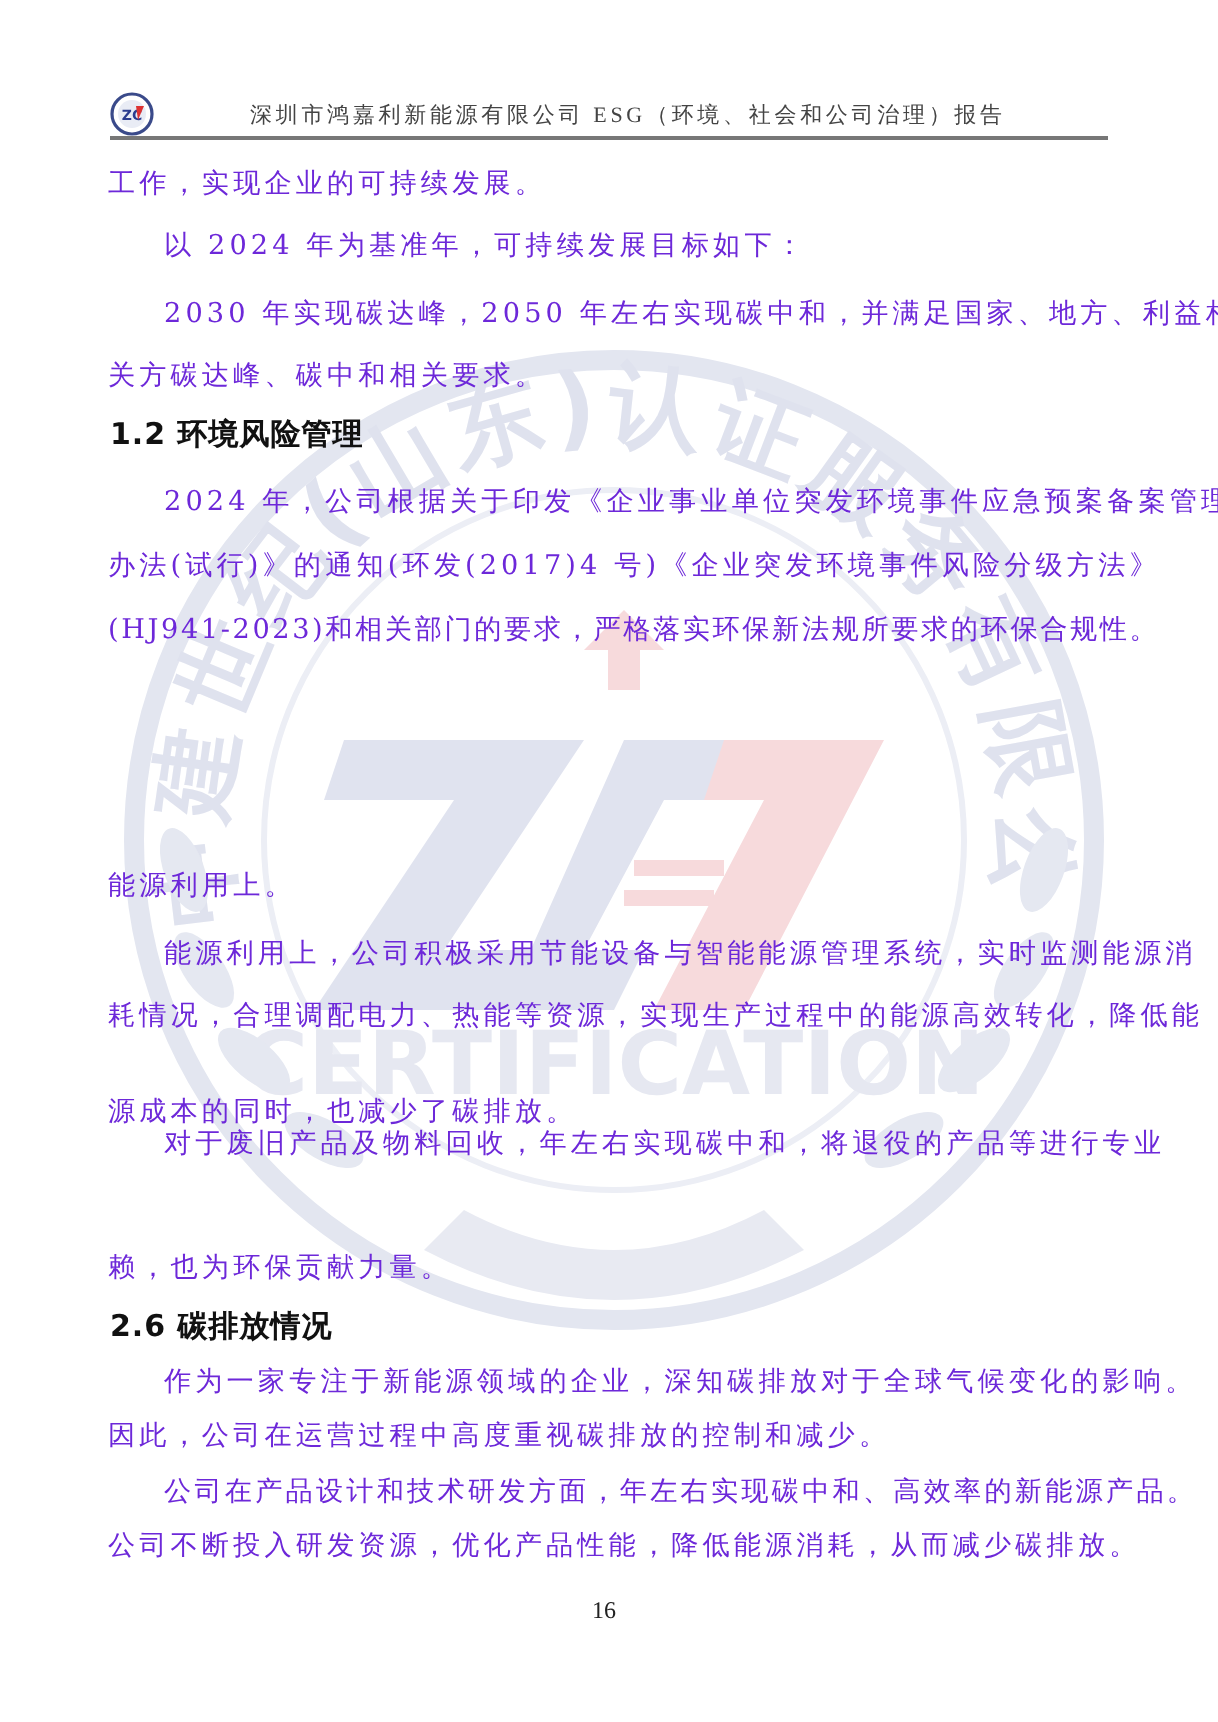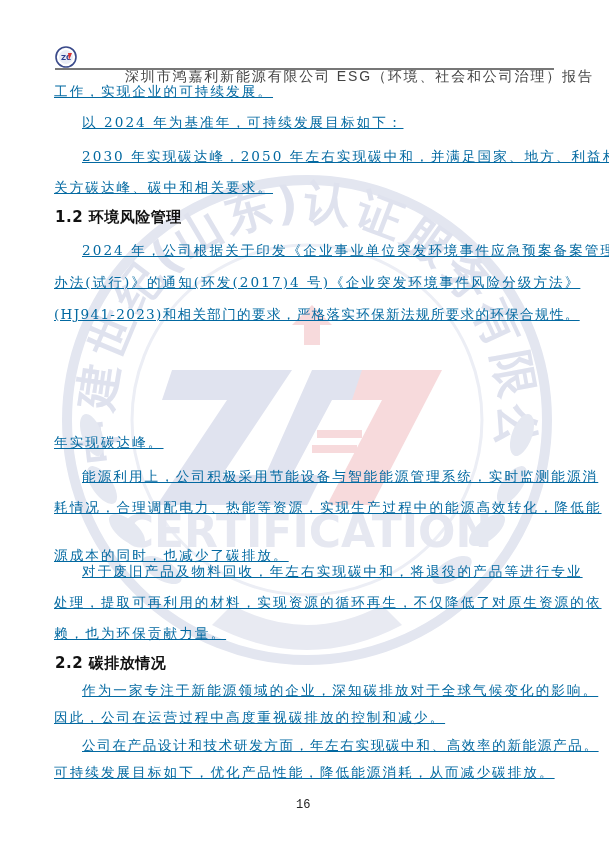--- a/index.html
+++ b/index.html
@@ -5,30 +5,30 @@
   html, body { margin:0; padding:0; background:#ffffff; }
   body { width:609px; height:861px; position:relative; overflow:hidden;
          font-family:"DejaVu Serif","Liberation Serif",serif; color:#1a1a1a; }
   .page { position:absolute; left:0; top:0; width:609px; height:861px; background:#fff; }
 
   
   .wm { position:absolute; left:62px; top:175px; width:490px; height:490px; z-index:0; pointer-events:none; }
 
   
   .hdr-logo { position:absolute; left:55px; top:46px; width:22px; height:22px; z-index:2; }
-  .hdr-title { position:absolute; left:125px; top:68px; font-size:14px; letter-spacing:1.85px; color:#444;
-               font-family:Liberation Sans, sans-serif; white-space:nowrap; z-index:2; }
+  .hdr-title { position:absolute; left:125px; top:50px; font-size:11px; letter-spacing:1.85px; color:#444;
+               font-family:Liberation Serif, serif; white-space:nowrap; z-index:2; }
   .hdr-rule { position:absolute; left:55px; top:68px; width:499px; height:1.5px; background:#777; z-index:2; }
 
-  .ln { position:absolute; left:54px; font-size:13.6px; white-space:nowrap; z-index:2; color:#0369a1; letter-spacing:2.05px;text-decoration:underline; }
+  .ln { position:absolute; left:54px; font-size:13.6px; white-space:nowrap; z-index:2; color:#6d28d9; letter-spacing:2.05px; }
   .ind { left:82px; }
   .h2 { position:absolute; left:55px; font-size:15px; font-weight:bold; white-space:nowrap; z-index:2; color:#111;
         font-family:"DejaVu Sans","Liberation Sans",sans-serif; letter-spacing:0.5px;text-align:center; }
   .pgno { position:absolute; left:296px; top:798px; font-size:12px; color:#222; z-index:2;
-          font-family:Liberation Mono, monospace; }
+          font-family:Liberation Serif, serif; }
 </style>
 </head>
 <body>
 
 <div class="page">
 
   <svg class="wm" viewBox="0 0 490 490">
     <defs>
       <path id="ringpath" d="M 60 300 A 195 195 0 1 1 430 300"></path>
     </defs>
@@ -72,28 +72,27 @@
   <div class="ln" style="top:83px">工作，实现企业的可持续发展。</div>
   <div class="ln ind" style="top:114px">以 2024 年为基准年，可持续发展目标如下：</div>
   <div class="ln ind" style="top:148px">2030 年实现碳达峰，2050 年左右实现碳中和，并满足国家、地方、利益相</div>
   <div class="ln" style="top:179px">关方碳达峰、碳中和相关要求。</div>
 
   <div class="h2" style="top:208px">1.2 环境风险管理</div>
   <div class="ln ind" style="top:242px">2024 年，公司根据关于印发《企业事业单位突发环境事件应急预案备案管理</div>
   <div class="ln" style="top:274px">办法(试行)》的通知(环发(2017)4 号)《企业突发环境事件风险分级方法》</div>
   <div class="ln" style="top:306px;letter-spacing:1.3px">(HJ941-2023)和相关部门的要求，严格落实环保新法规所要求的环保合规性。</div>
 
-  <div class="ln" style="top:434px">年实现碳达峰。</div>
+  <div class="ln" style="top:434px">能源利用上。</div>
   <div class="ln ind" style="top:468px">能源利用上，公司积极采用节能设备与智能能源管理系统，实时监测能源消</div>
   <div class="ln" style="top:499px">耗情况，合理调配电力、热能等资源，实现生产过程中的能源高效转化，降低能</div>
   <div class="ln" style="top:547px">源成本的同时，也减少了碳排放。</div>
   <div class="ln ind" style="top:563px">对于废旧产品及物料回收，年左右实现碳中和，将退役的产品等进行专业</div>
-  <div class="ln" style="top:594px">处理，提取可再利用的材料，实现资源的循环再生，不仅降低了对原生资源的依</div>
   <div class="ln" style="top:625px">赖，也为环保贡献力量。</div>
 
-  <div class="h2" style="top:654px">2.2 碳排放情况</div>
+  <div class="h2" style="top:654px">2.6 碳排放情况</div>
   <div class="ln ind" style="top:682px">作为一家专注于新能源领域的企业，深知碳排放对于全球气候变化的影响。</div>
   <div class="ln" style="top:709px">因此，公司在运营过程中高度重视碳排放的控制和减少。</div>
   <div class="ln ind" style="top:737px;letter-spacing:1.6px">公司在产品设计和技术研发方面，年左右实现碳中和、高效率的新能源产品。</div>
-  <div class="ln" style="top:764px">可持续发展目标如下，优化产品性能，降低能源消耗，从而减少碳排放。</div>
+  <div class="ln" style="top:764px">公司不断投入研发资源，优化产品性能，降低能源消耗，从而减少碳排放。</div>
 
   <div class="pgno">16</div>
 </div>
 
 </body></html>

